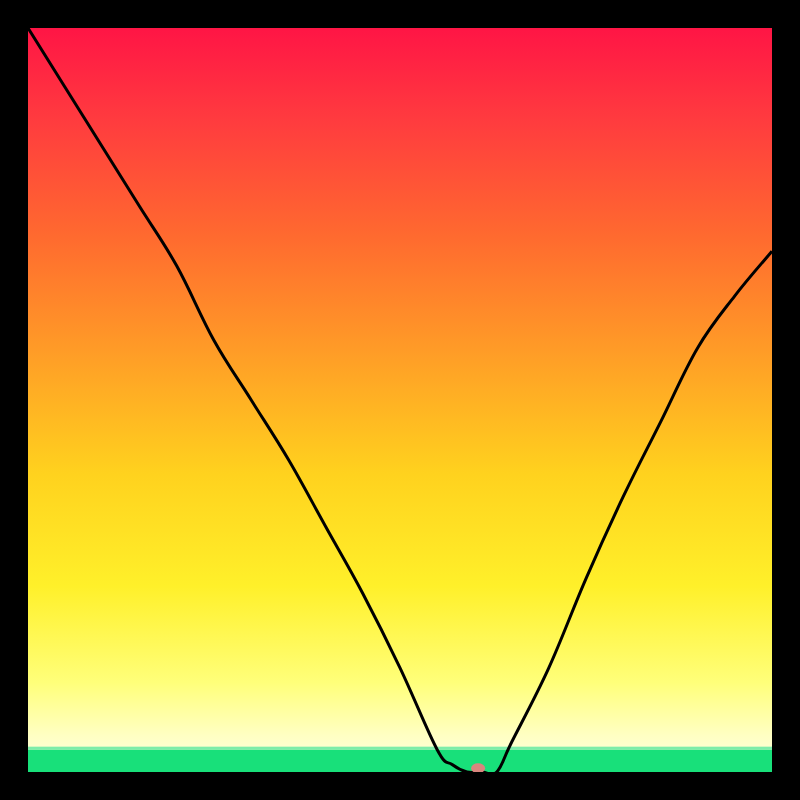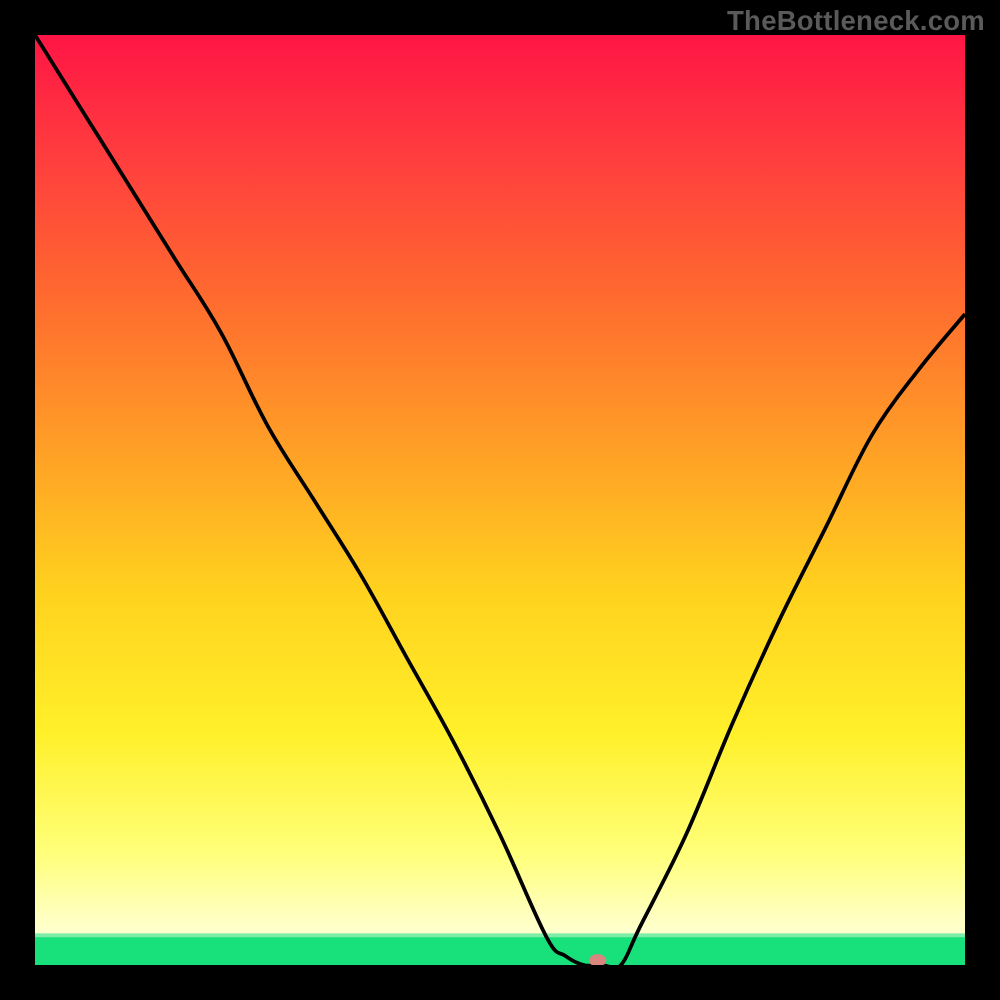--- a/index.html
+++ b/index.html
@@ -27,21 +27,20 @@
     top: 28px;
     width: 744px;
     height: 744px;
   }
   svg { display: block; }
 </style>
 </head>
 <body>
 
 <div class="frame">
-  <div class="watermark">TheBottleneck.com</div>
 
   <div class="plot">
     <svg id="chart-svg" width="744" height="744" viewBox="0 0 744 744">
       <defs>
         <linearGradient id="bg-grad" x1="0" y1="0" x2="0" y2="1">
             <stop offset="0%" stop-color="#ff1545"></stop>
             <stop offset="12%" stop-color="#ff3a3f"></stop>
             <stop offset="28.000000000000004%" stop-color="#ff6a2f"></stop>
             <stop offset="45%" stop-color="#ffa126"></stop>
             <stop offset="60%" stop-color="#ffd21e"></stop>

